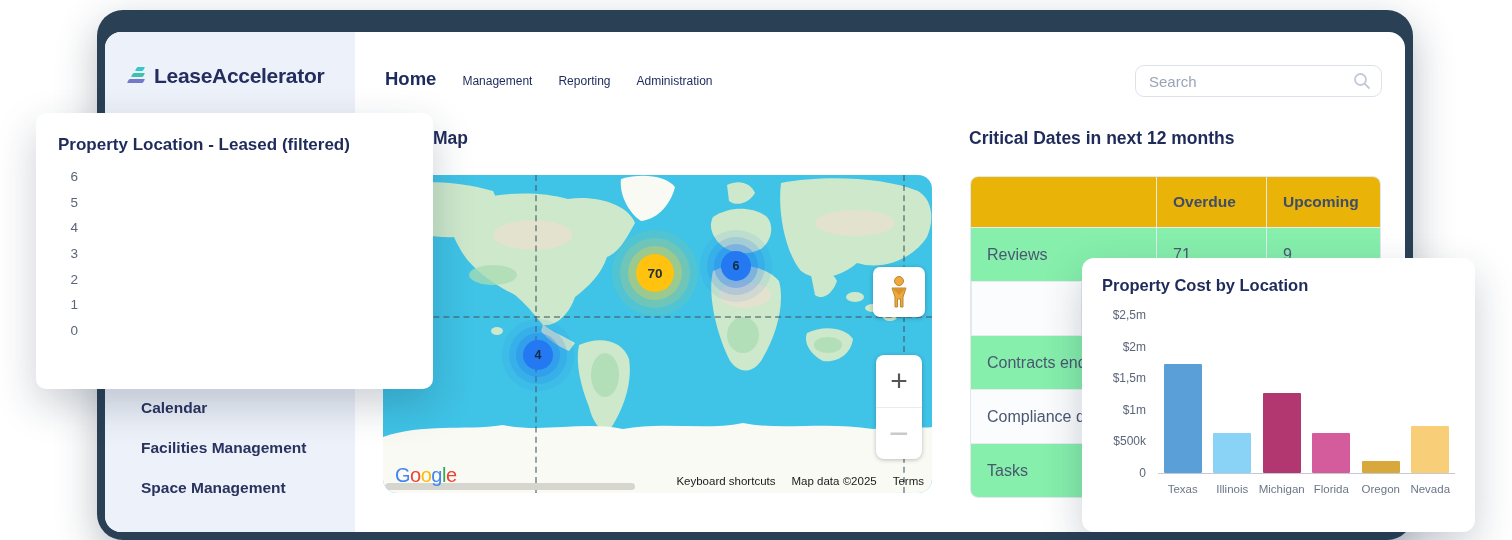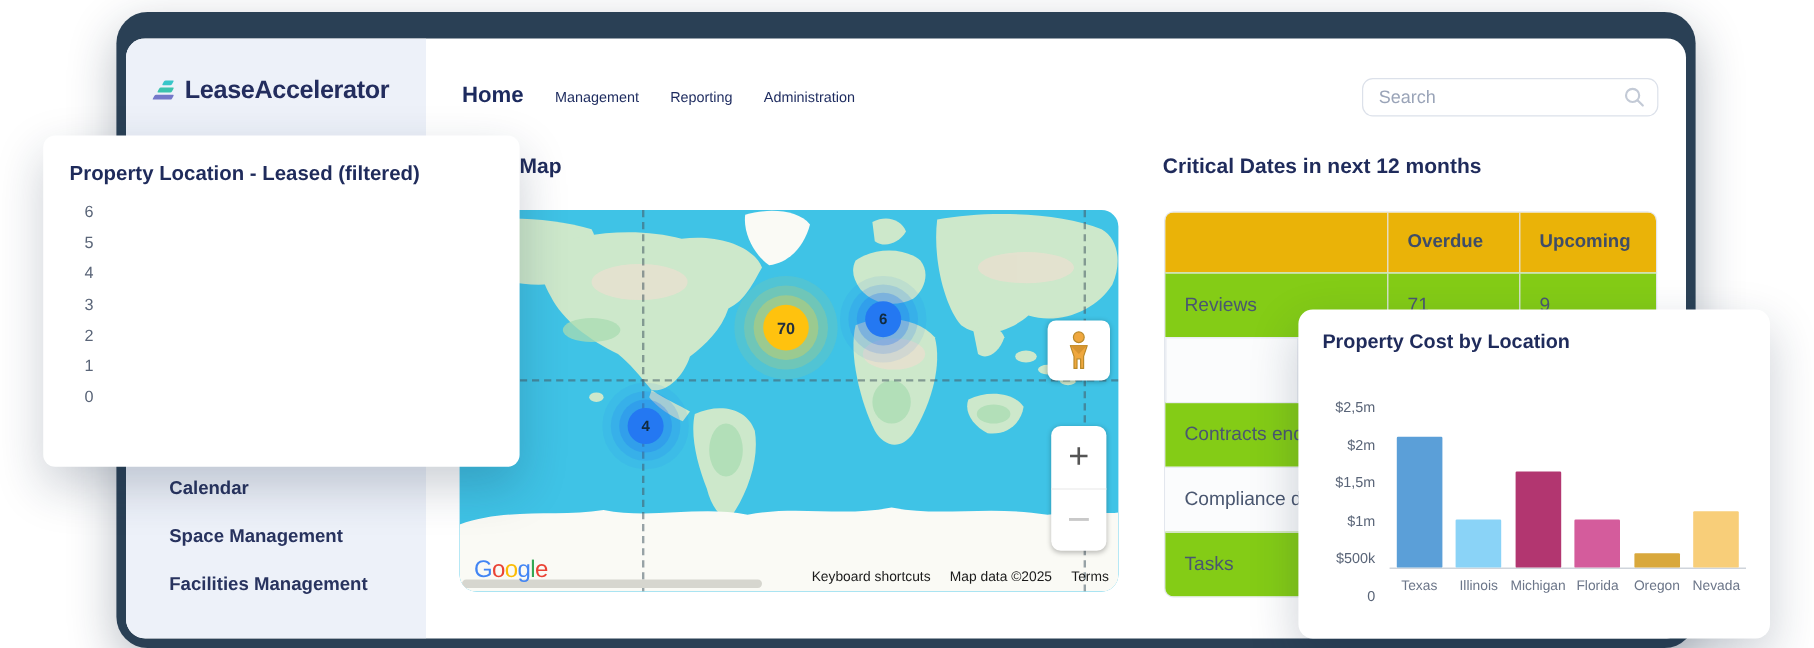--- a/index.html
+++ b/index.html
@@ -61,21 +61,21 @@
   .zoomctl .zin{color:#555;}
   .zoomctl .zout{color:#C9C9C9;border-top:1px solid #ECECEC;font-size:34px;}
   .gbar{position:absolute;left:2px;bottom:3px;width:250px;height:7px;background:#D6D6CF;border-radius:4px;z-index:2;}
   .google{position:absolute;left:12px;bottom:6px;font-size:20px;font-weight:500;letter-spacing:-.5px;z-index:3;cursor:pointer;}
   .attrib{position:absolute;right:8px;bottom:6px;display:flex;gap:16px;font-size:11.5px;color:#1a1a1a;z-index:3;}
   .attrib span{cursor:pointer;}
 
   
   .cd-table{position:absolute;left:865px;top:144px;width:411px;border:1px solid #E3E7EE;border-radius:8px;
     overflow:hidden;background:#fff;box-sizing:border-box;}
-  .cd-row{display:flex;height:53px;border-top:1px solid #E8ECF1;background:#84cc16;}
+  .cd-row{display:flex;height:53px;border-top:1px solid #E8ECF1;background:#86efac;}
   .cd-row.head{height:50px;background:#eab308;border-top:none;}
   .cd-row:nth-child(odd):not(.head){background:#FBFCFD;}
   .cd-cell{display:flex;align-items:center;padding-left:16px;box-sizing:border-box;
     font-size:16px;color:#4A5770;}
   .cd-cell.c1{width:185px;}
   .cd-cell.c2{width:110px;border-left:1px solid #E3E7EE;}
   .cd-cell.c3{flex:1;border-left:1px solid #E3E7EE;}
   .cd-row.head .cd-cell{font-size:15.5px;font-weight:700;color:#3F4D68;}
 
   
@@ -118,22 +118,22 @@
       <div class="logo">
         <span class="logo-icon">
             <i></i>
             <i></i>
             <i></i>
           </span>
         <span class="logo-text">LeaseAccelerator</span>
       </div>
       <div class="side-menu">
         <div class="side-item">Calendar</div>
+        <div class="side-item">Facilities Management</div>
         <div class="side-item">Space Management</div>
-        <div class="side-item">Facilities Management</div>
       </div>
     </div>
 
     <div class="topnav">
       <span class="nav-item active">Home</span>
       <span class="nav-item">Management</span>
       <span class="nav-item">Reporting</span>
       <span class="nav-item">Administration</span>
     </div>
 
@@ -259,21 +259,21 @@
           <div class="ytick">2</div>
           <div class="ytick">1</div>
           <div class="ytick">0</div>
         </div>
     </div>
   </div>
 
   <div class="card" id="card2">
     <div class="card-title">Property Cost by Location</div>
     <div class="chart">
-      <div class="yaxis" style="height: 158px; margin-top: 24px;">
+      <div class="yaxis" style="height: 158px;">
           <div class="ytick">$2,5m</div>
           <div class="ytick">$2m</div>
           <div class="ytick">$1,5m</div>
           <div class="ytick">$1m</div>
           <div class="ytick">$500k</div>
           <div class="ytick">0</div>
         </div>
       <div class="plotwrap">
         <div class="plot" style="height: 158px;">
             <div class="slot">

